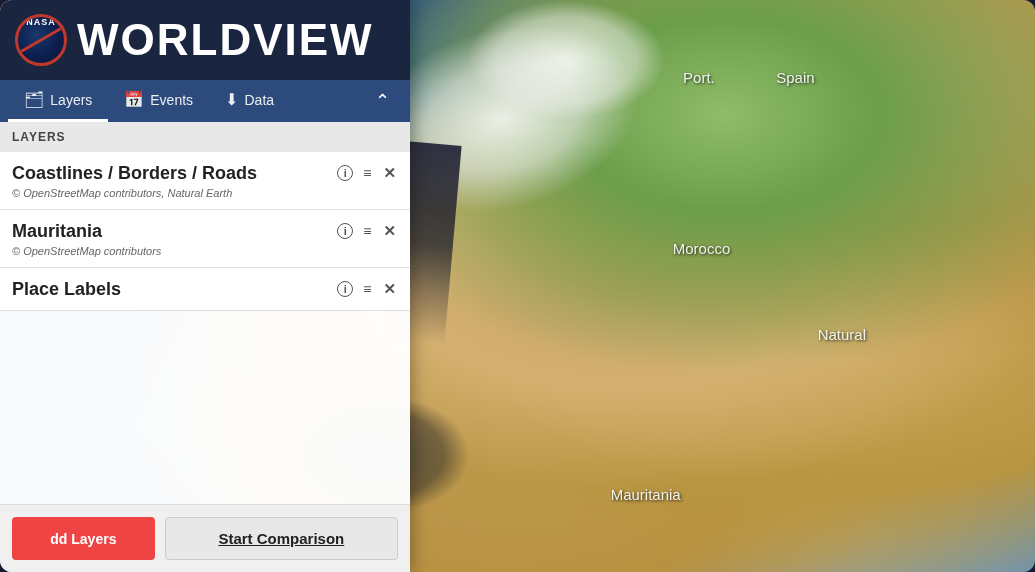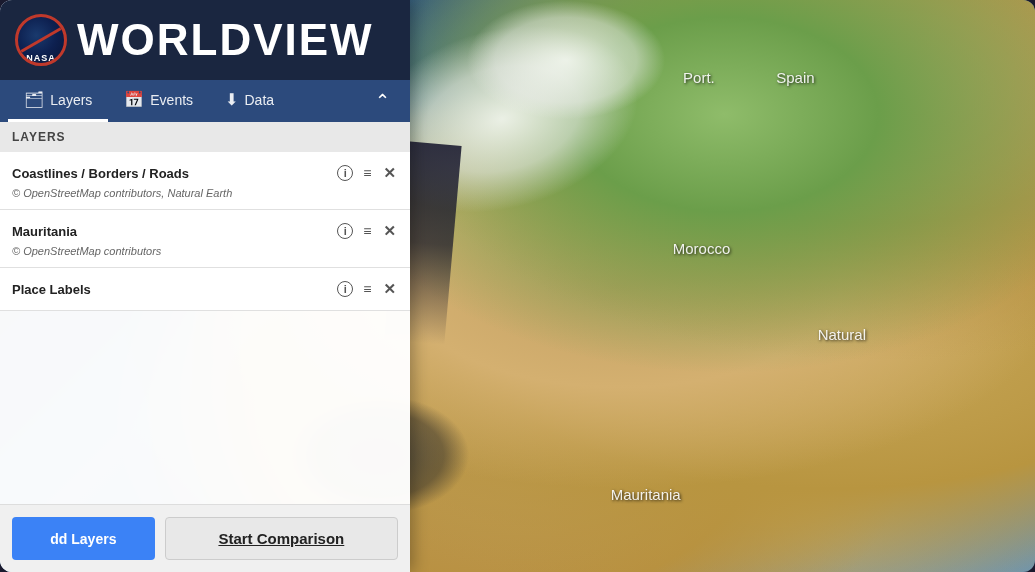--- a/index.html
+++ b/index.html
@@ -117,21 +117,21 @@
       min-height: 80px;
     }
 
     .nasa-logo {
       width: 52px;
       height: 52px;
       border-radius: 50%;
       background: radial-gradient(circle at 40% 40%, #1a3a6e 0%, #0d2050 50%, #081535 100%);
       border: 3px solid #c0392b;
       display: flex;
-      align-items: flex-end;
+      align-items: flex-start;
       justify-content: center;
       flex-shrink: 0;
       position: relative;
       overflow: hidden;
     }
 
     .nasa-logo::before {
       content: '';
       position: absolute;
       width: 100%;
@@ -217,21 +217,21 @@
       background: white;
     }
 
     .layer-row {
       display: flex;
       align-items: center;
       justify-content: space-between;
     }
 
     .layer-name {
-      font-size: 13px;
+      font-size: 18px;
       font-weight: 600;
       color: #222;
       flex: 1;
     }
 
     .layer-actions {
       display: flex;
       align-items: center;
       gap: 8px;
     }
@@ -289,21 +289,21 @@
       display: flex;
       padding: 12px;
       gap: 10px;
       background: #f0f0f0;
       border-top: 1px solid #ddd;
     }
 
     .btn-add-layers {
       flex: 1;
       padding: 12px 16px;
-      background: #3b82f6;
+      background: #ef4444;
       color: white;
       border: none;
       border-radius: 4px;
       font-size: 14px;
       font-weight: 600;
       cursor: pointer;
       text-align: center;
     }
 
     .btn-start-comparison {

